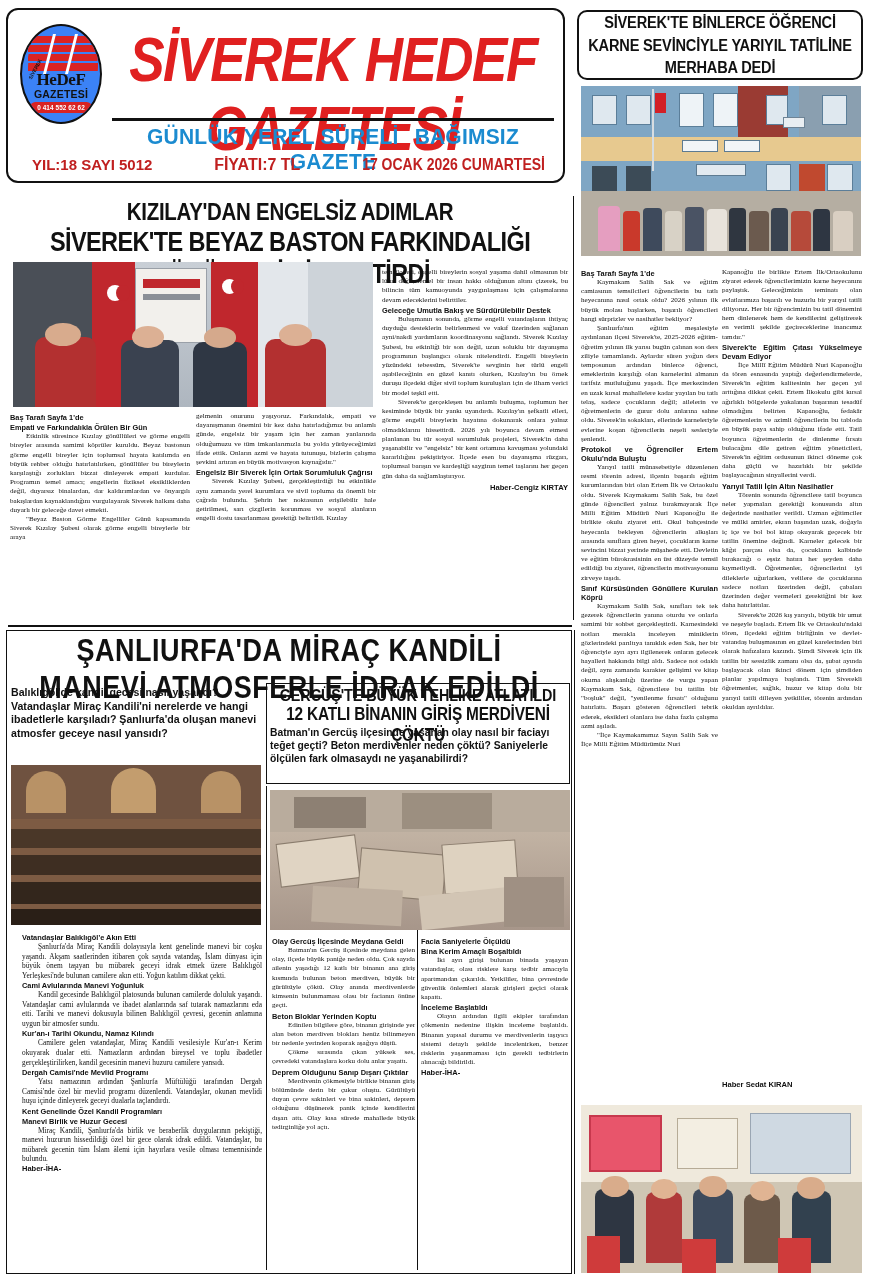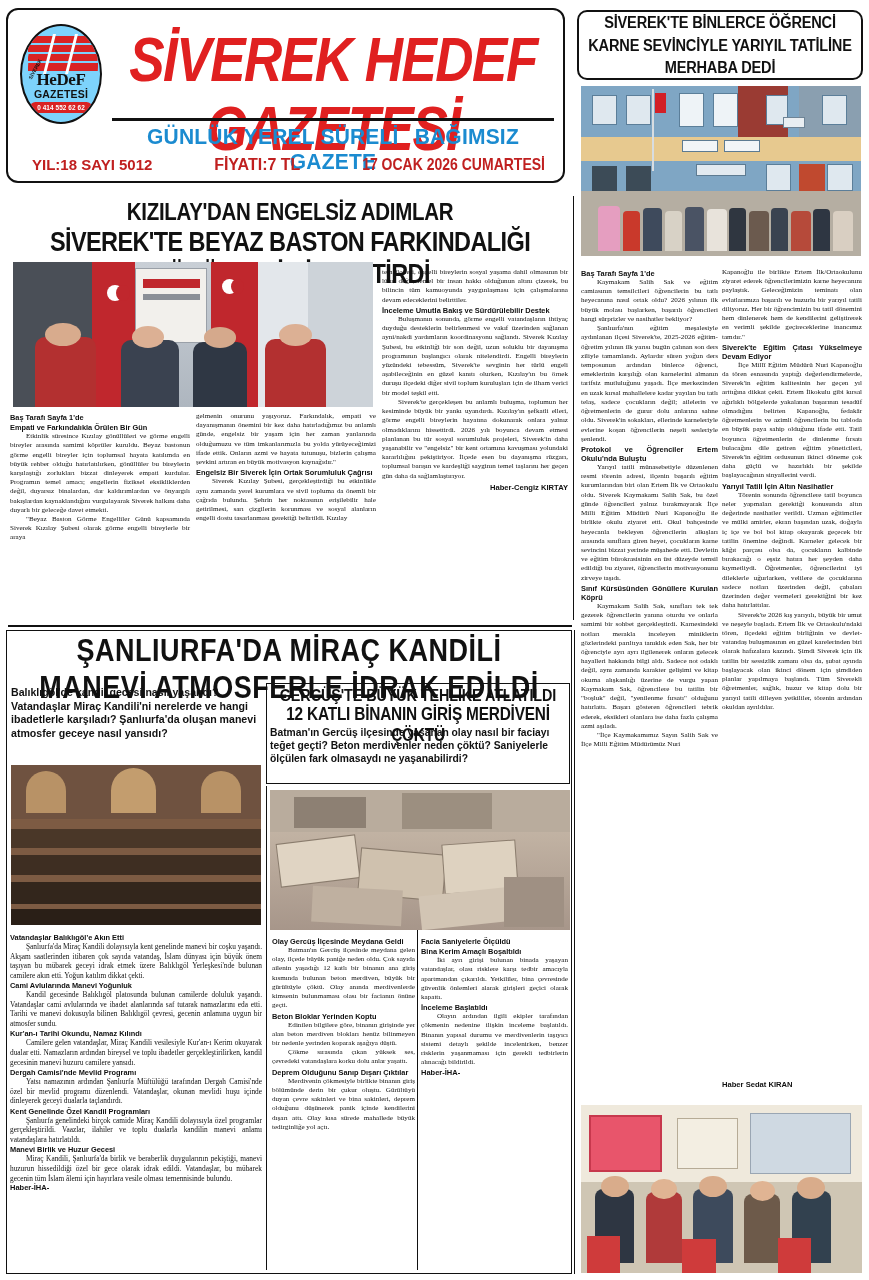--- a/index.html
+++ b/index.html
@@ -19,21 +19,21 @@
   
   #masthead {
     position: absolute; left: 6px; top: 8px; width: 559px; height: 175px;
     border: 2px solid #111; border-radius: 12px; background: #fff;
   }
   #logo-badge {
     position: absolute; left: 12px; top: 14px; width: 82px; height: 100px;
   }
   #logo-oval {
     position: absolute; inset: 0; border: 2.5px solid #111; border-radius: 50%;
-    background: #7dd3fc; overflow: hidden;
+    background: #3b82f6; overflow: hidden;
   }
   .logo-stripe { position:absolute; background:#d92323; }
   #logo-fan { position:absolute; left: 6px; top: 8px; width: 70px; height: 40px; overflow: hidden; }
   #logo-hedef {
     position: absolute; left: 0; right: 0; top: 44px; text-align: center;
     font-family: "Liberation Serif", serif; font-weight: bold; font-size: 17px; color: #111;
     letter-spacing: -0.4px;
   }
   #logo-gaz {
     position: absolute; left: 0; right: 0; top: 62px; text-align: center;
@@ -137,21 +137,21 @@
   }
   #gercus-head { position:absolute; left: 268px; top: 687px; width: 300px; text-align:center; }
   #gercus-head .h1 { display:block; font-weight:bold; font-size: 14.4px; transform: scaleY(1.15); letter-spacing:-.1px;}
   #gercus-head .h2 { display:block; font-weight:bold; font-size: 15.4px; transform: scaleY(1.15); margin-top:4px; letter-spacing:-.2px;}
   #gercus-lede {
     position:absolute; left: 270px; top: 726px; width: 298px;
     font-size: 10.3px; line-height: 13.2px; font-weight:600;
   }
 
   #s3c1 { position:absolute; left: 10px; top: 932px; width: 252px; }
-  #s3c1 .col-text { font-size: 7.35px; }
+  #s3c1 .col-text { font-size: 7.35px; margin-left: 12px; }
   #s4c1 { position:absolute; left: 272px; top: 936px; width: 143px; }
   #s4c2 { position:absolute; left: 421px; top: 936px; width: 147px; }
 
   #gercus-vline { position:absolute; left: 266px; top: 786px; width: 1.4px; height: 484px; background:#111; }
   #gercus-vline2 { position:absolute; left: 417px; top: 930px; width: 1.2px; height: 340px; background:#111; }
 
   
   #main-vline { position:absolute; left: 574px; top: 630px; width: 1.4px; height: 644px; background:#111; }
 </style>
 </head>
@@ -281,21 +281,21 @@
 </div>
 
 <div id="s1c2" class="col-text">
   <p style="text-indent:0">gelmenin onurunu yaşıyoruz. Farkındalık, empati ve dayanışmanın önemini bir kez daha hatırladığımız bu anlamlı günde, engelsiz bir yaşam için her zaman yanlarında olduğumuzu ve tüm imkanlarımızla bu yolda yürüyeceğimizi ifade ettik. Onların azmi ve hayata tutunuşu, bizlerin çalışma şevkini artıran en büyük motivasyon kaynağıdır."</p>
   <div class="sub">Engelsiz Bir Siverek İçin Ortak Sorumluluk Çağrısı</div>
   <p>Siverek Kızılay Şubesi, gerçekleştirdiği bu etkinlikle aynı zamanda yerel kurumlara ve sivil topluma da önemli bir çağrıda bulundu. Şehrin her noktasının erişilebilir hale getirilmesi, sarı çizgilerin korunması ve sosyal alanların engelli dostu tasarlanması gerektiği belirtildi. Kızılay</p>
 </div>
 
 <div id="s1c3" class="col-text">
   <p style="text-indent:0">temsilcileri, engelli bireylerin sosyal yaşama dahil olmasının bir lütuf değil, temel bir insan hakkı olduğunun altını çizerek, bu bilincin tüm kamuoyunda yaygınlaşması için çalışmalarına devam edeceklerini belirttiler.</p>
-  <div class="sub">İnceleme Umutla Bakış ve Sürdürülebilir Destek</div>
+  <div class="sub">Geleceğe Umutla Bakış ve Sürdürülebilir Destek</div>
   <p>Buluşmanın sonunda, görme engelli vatandaşların ihtiyaç duyduğu desteklerin belirlenmesi ve vakıf üzerinden sağlanan ayni/nakdi yardımların koordinasyonu sağlandı. Siverek Kızılay Şubesi, bu etkinliği bir son değil, uzun soluklu bir dayanışma programının başlangıcı olarak nitelendirdi. Engelli bireylerin yüzündeki tebessüm, Siverek'te sevginin her türlü engeli aşabileceğinin en güzel kanıtı olurken, Kızılay'ın bu örnek duruşu ilçedeki diğer sivil toplum kuruluşları için de ilham verici bir model teşkil etti.</p>
   <p>Siverek'te gerçekleşen bu anlamlı buluşma, toplumun her kesiminde büyük bir yankı uyandırdı. Kızılay'ın şefkatli elleri, görme engelli bireylerin hayatına dokunarak onlara yalnız olmadıklarını hissettirdi. 2026 yılı boyunca devam etmesi planlanan bu tür sosyal sorumluluk projeleri, Siverek'in daha yaşanabilir ve "engelsiz" bir kent ortamına kavuşması yolundaki kararlılığını pekiştiriyor. İlçede esen bu dayanışma rüzgarı, toplumsal barışın ve kardeşliği sayginın temel taşlarını her geçen gün daha da sağlamlaştırıyor.</p>
   <div style="text-align:right;font-weight:bold;font-size:7.6px;margin-top:2px;">Haber-Cengiz KIRTAY</div>
 </div>
 
 <div id="sec1-vline"></div>
 <div id="sec1-hline"></div>
 
 <div id="s2c1" class="col-text">
   <div class="sub">Baş Tarafı Sayfa 1'de</div>
@@ -394,21 +394,20 @@
   <div class="col-text">
     <div class="sub">Vatandaşlar Balıklıgöl'e Akın Etti</div>
     <p>Şanlıurfa'da Miraç Kandili dolayısıyla kent genelinde manevi bir coşku yaşandı. Akşam saatlerinden itibaren çok sayıda vatandaş, İslam dünyası için büyük önem taşıyan bu mübarek geceyi idrak etmek üzere Balıklıgöl Yerleşkesi'nde bulunan camilere akın etti. Yoğun katılım dikkat çekti.</p>
     <div class="sub">Cami Avlularında Manevi Yoğunluk</div>
     <p>Kandil gecesinde Balıklıgöl platosunda bulunan camilerde doluluk yaşandı. Vatandaşlar cami avlularında ve ibadet alanlarında saf tutarak namazlarını eda etti. Tarihi ve manevi dokusuyla bilinen Balıklıgöl çevresi, gecenin anlamına uygun bir atmosfer sundu.</p>
     <div class="sub">Kur'an-ı Tarihi Okundu, Namaz Kılındı</div>
     <p>Camilere gelen vatandaşlar, Miraç Kandili vesilesiyle Kur'an-ı Kerim okuyarak dualar etti. Namazların ardından bireysel ve toplu ibadetler gerçekleştirilirken, kandil gecesinin manevi huzuru camilere yansıdı.</p>
     <div class="sub">Dergah Camisi'nde Mevlid Programı</div>
     <p>Yatsı namazının ardından Şanlıurfa Müftülüğü tarafından Dergah Camisi'nde özel bir mevlid programı düzenlendi. Vatandaşlar, okunan mevlidi huşu içinde dinleyerek geceyi dualarla taçlandırdı.</p>
     <div class="sub">Kent Genelinde Özel Kandil Programları</div>
-    <p>Şanlıurfa genelindeki birçok camide Miraç Kandili dolayısıyla özel programlar gerçekleştirildi. Vaazlar, ilahiler ve toplu dualarla kandilin manevi anlamı vatandaşlara hatırlatıldı.</p>
     <div class="sub">Manevi Birlik ve Huzur Gecesi</div>
     <p>Miraç Kandili, Şanlıurfa'da birlik ve beraberlik duygularının pekiştiği, manevi huzurun hissedildiği özel bir gece olarak idrak edildi. Vatandaşlar, bu mübarek gecenin tüm İslam âlemi için hayırlara vesile olması temennisinde bulundu.</p>
     <div style="font-weight:bold;font-size:7.5px;">Haber-İHA-</div>
   </div>
 </div>
 
 <div id="s4c1" class="col-text">
   <div class="sub">Olay Gercüş İlçesinde Meydana Geldi</div>
   <p>Batman'ın Gercüş ilçesinde meydana gelen olay, ilçede büyük paniğe neden oldu. Çok sayıda ailenin yaşadığı 12 katlı bir binanın ana giriş kısmında bulunan beton merdiven, büyük bir gürültüyle çöktü. Olay anında merdivenlerde kimsenin bulunmaması olası bir facianın önüne geçti.</p>
   <div class="sub">Beton Bloklar Yerinden Koptu</div>

